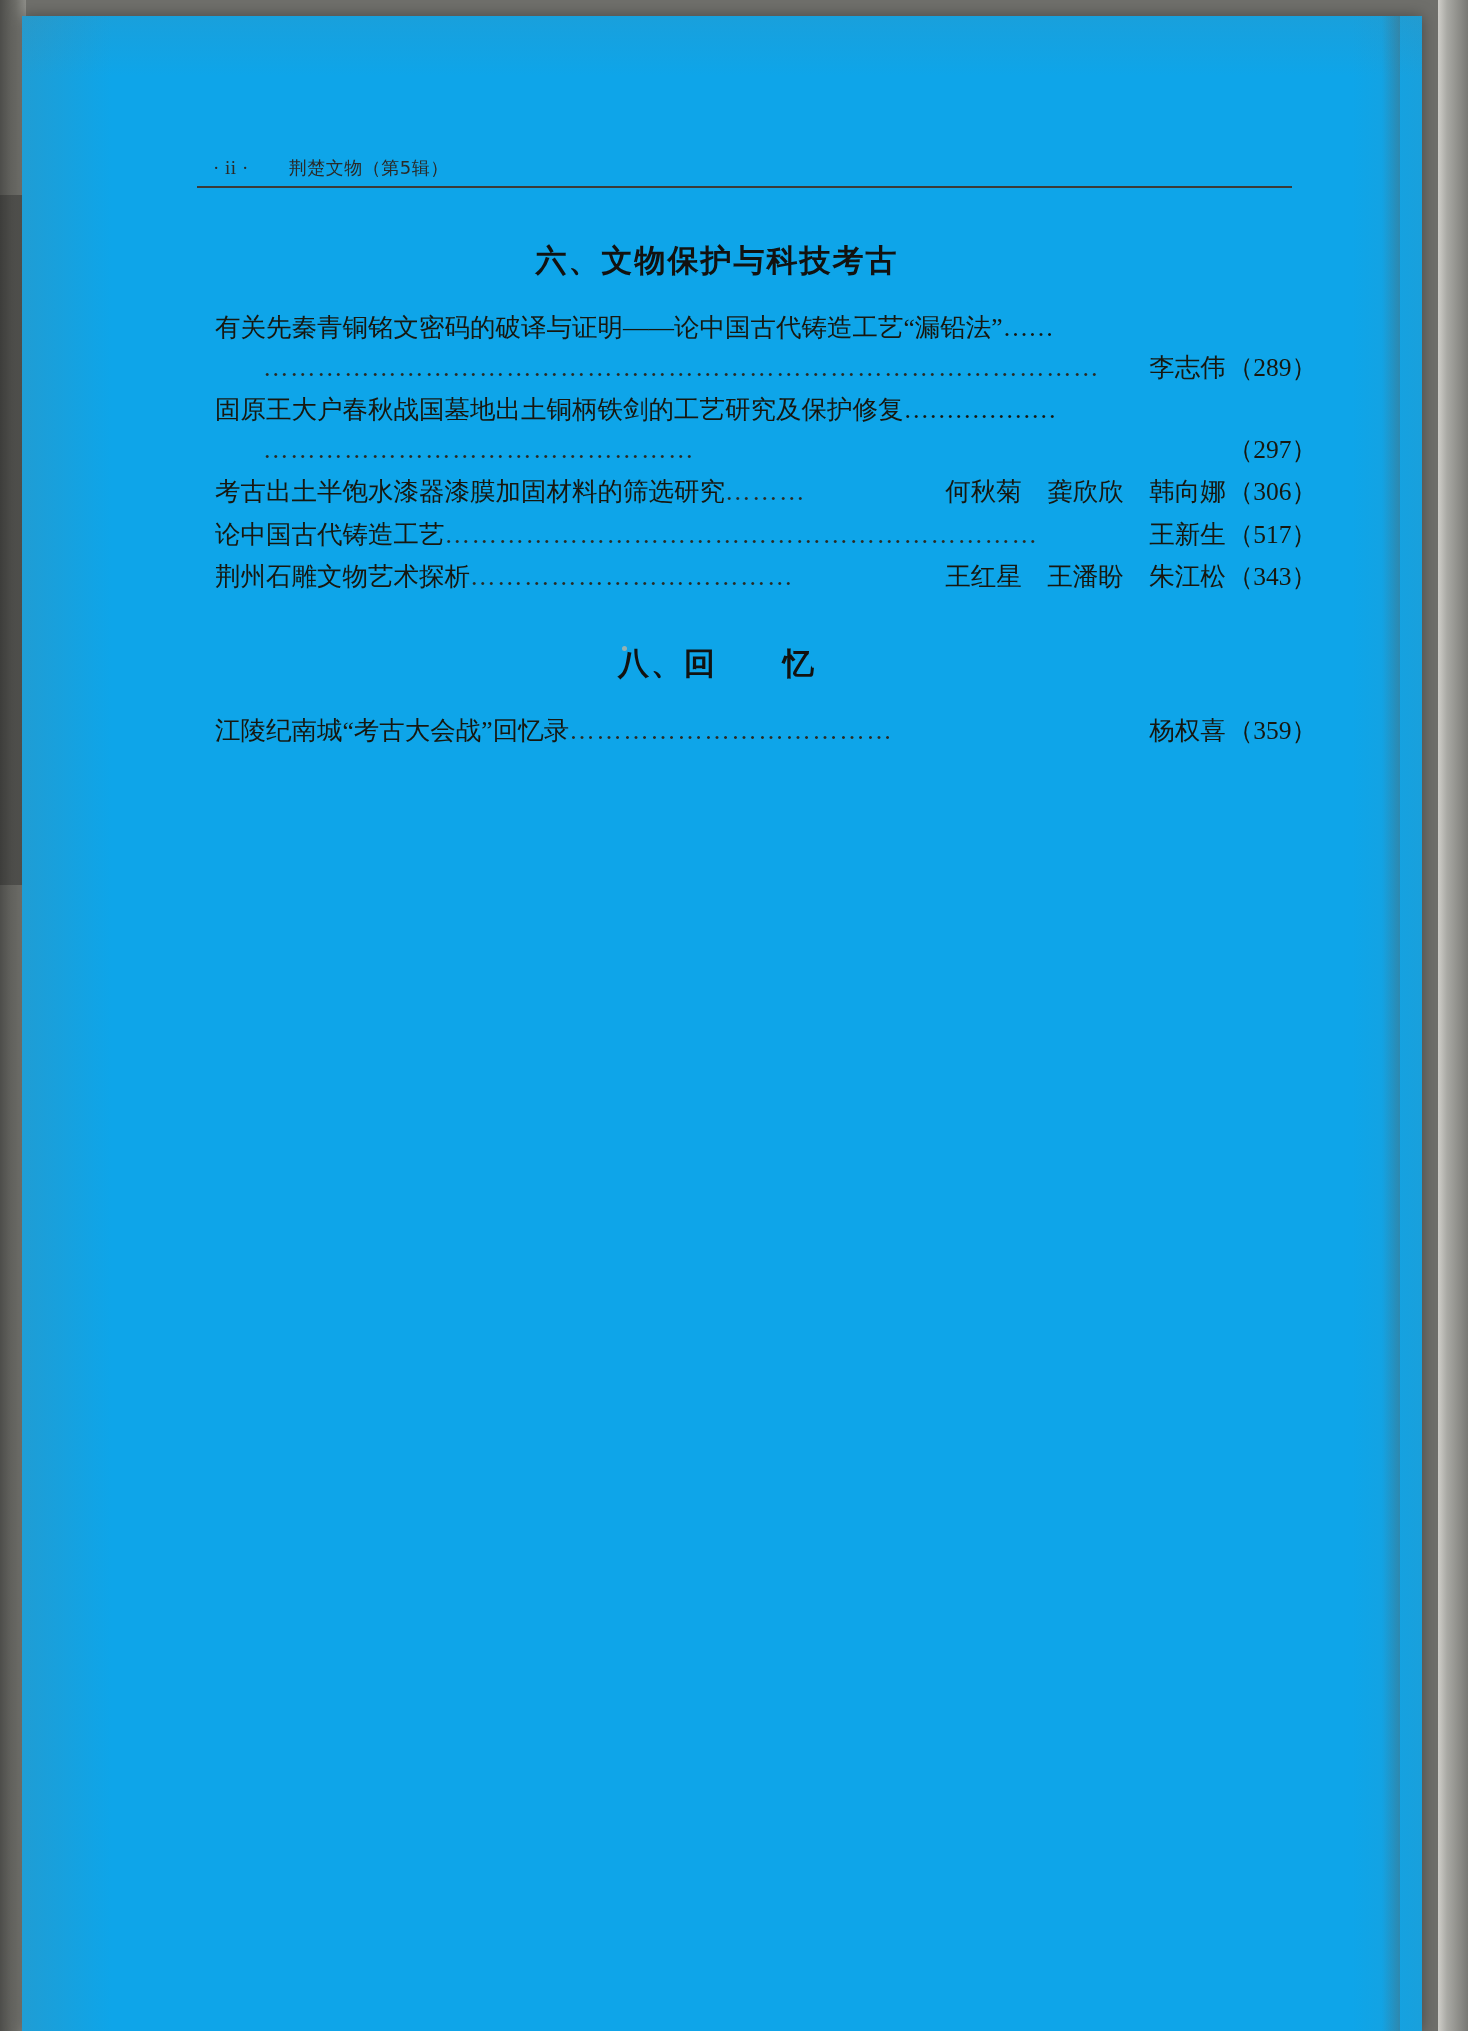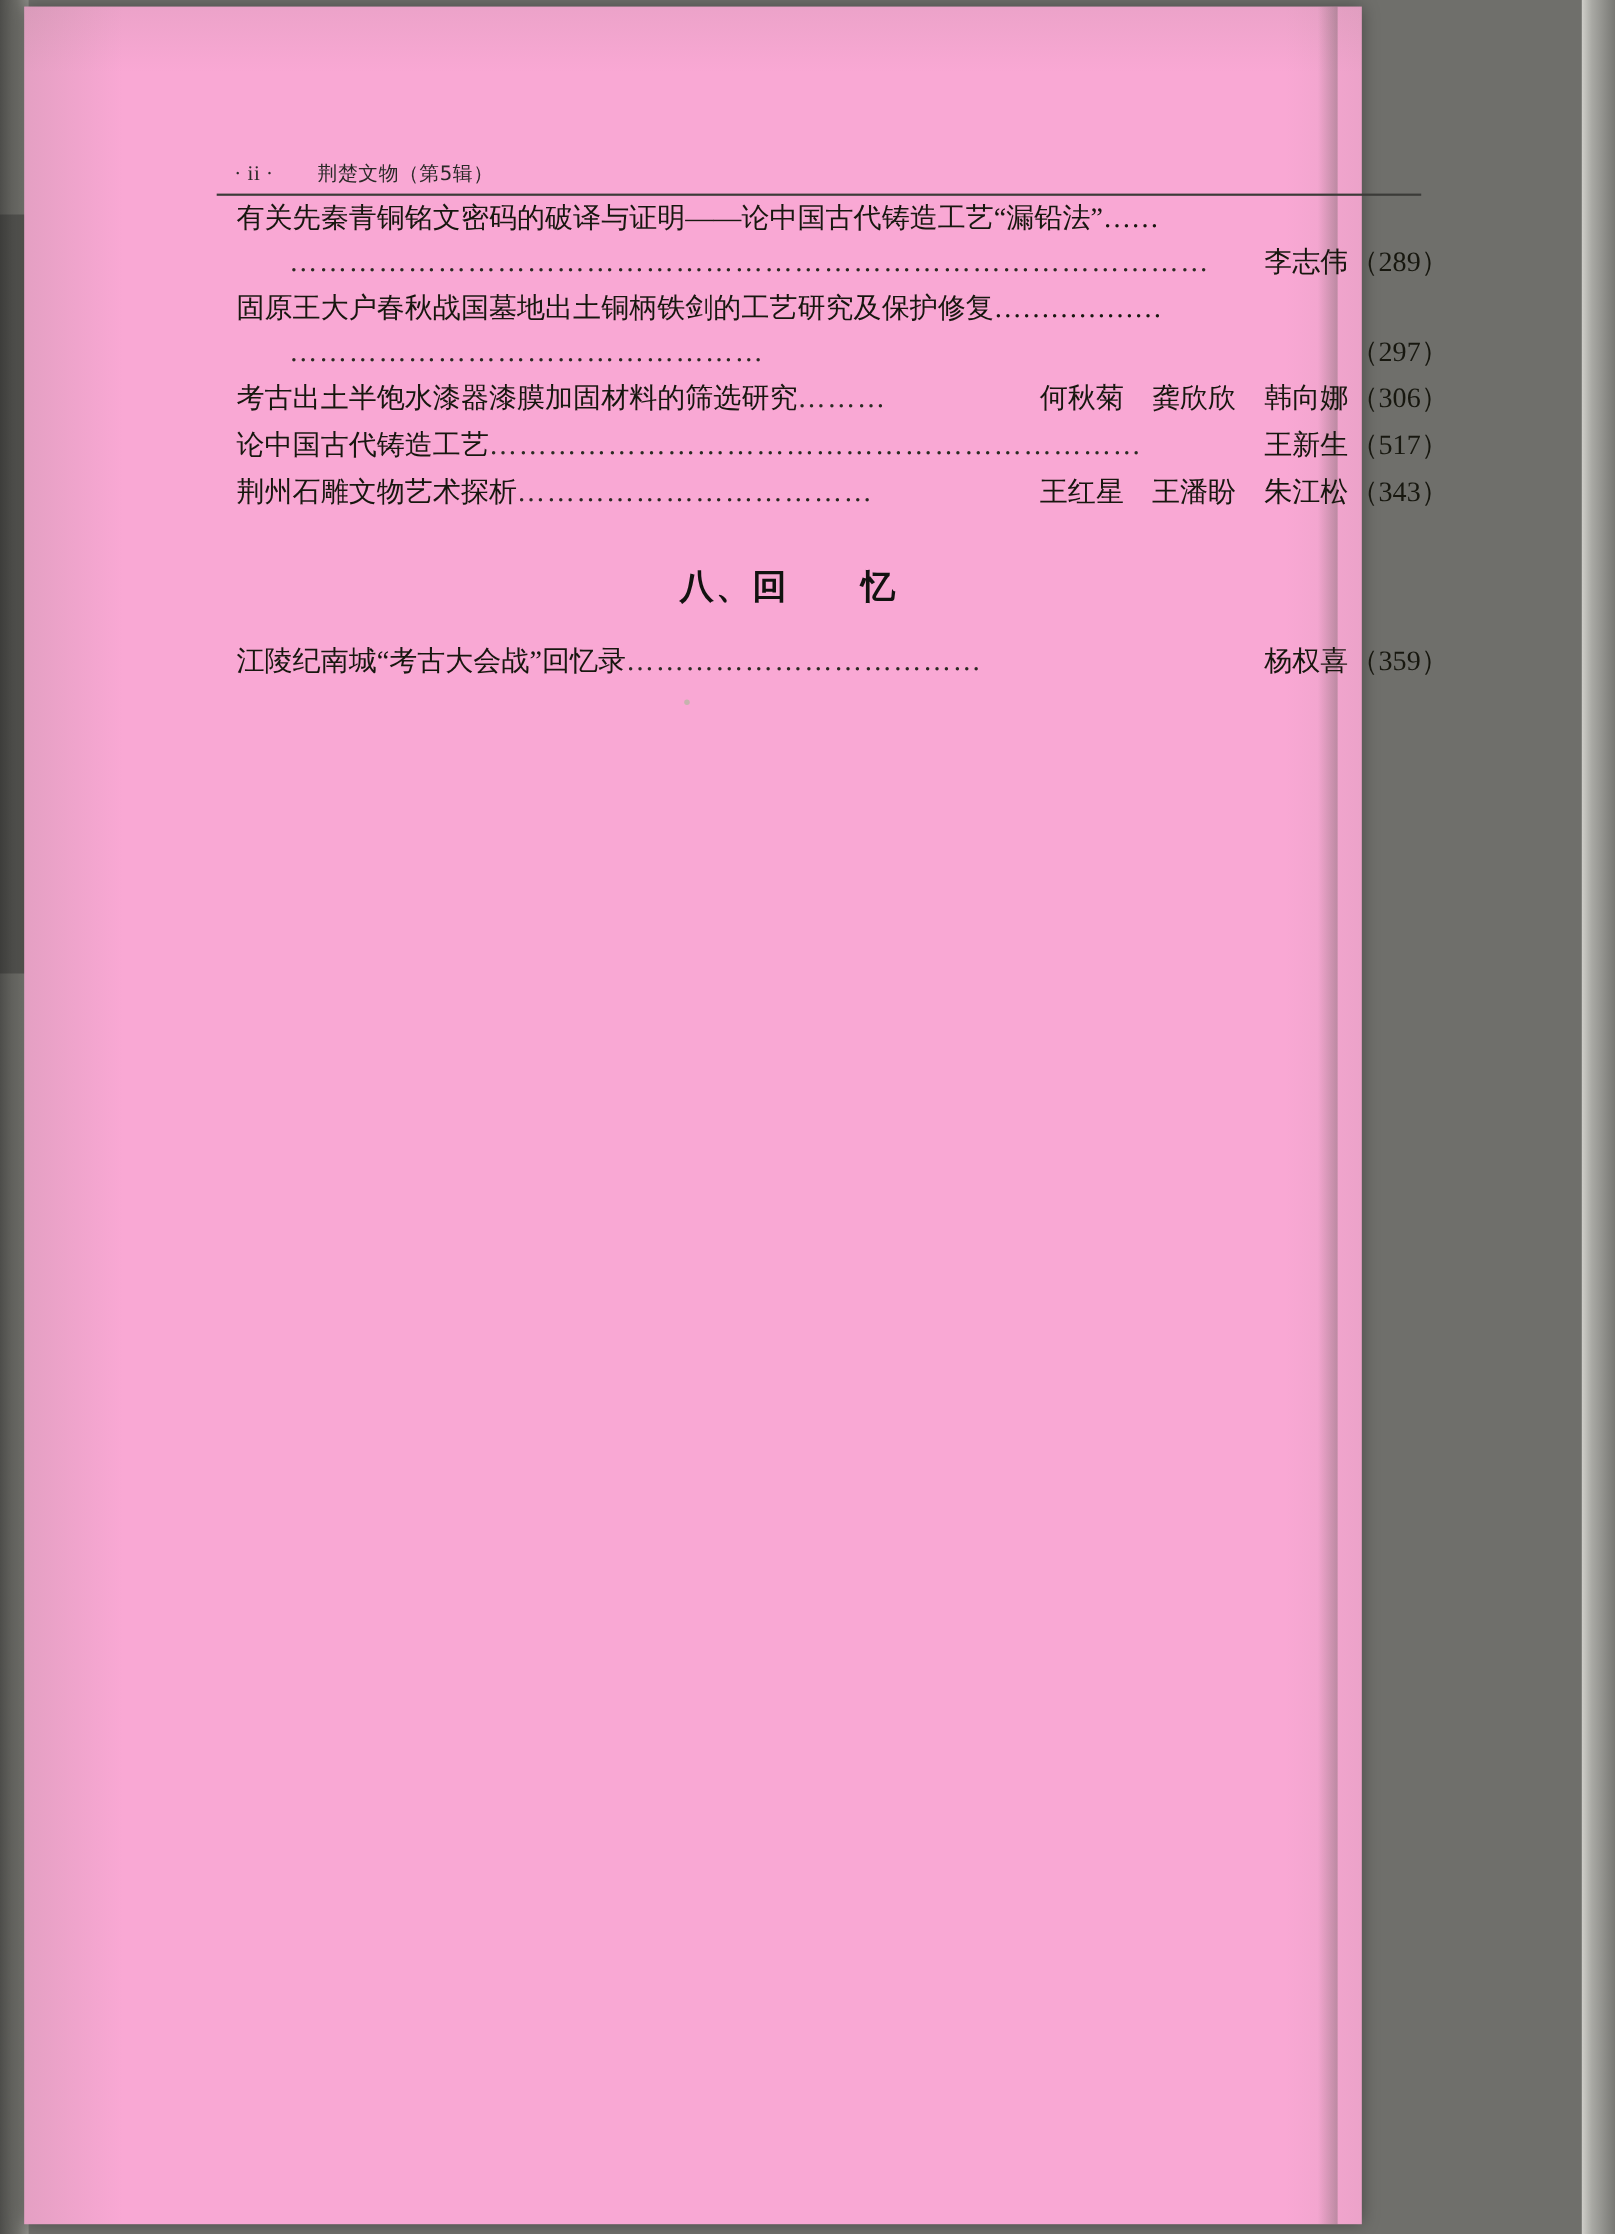--- a/index.html
+++ b/index.html
@@ -18,24 +18,24 @@
   .scan {
     position: absolute;
     left: 0; top: 0;
     width: 1468px;
     height: 2031px;
     background: #6f6f6b;
   }
   .page {
     position: absolute;
     left: 22px;
-    top: 6px;
-    width: 1216px;
+    top: 16px;
+    width: 1400px;
     height: 2016px;
-    background: #f9a8d4;
+    background: #0ea5e9;
     box-shadow: 0 0 14px rgba(0,0,0,0.35);
   }
   
   .page-tone {
     position: absolute;
     inset: 0;
     background:
       linear-gradient(to right, rgba(120,115,105,0.16) 0px, rgba(255,255,255,0) 90px),
       linear-gradient(to left, rgba(120,115,105,0.10) 0px, rgba(255,255,255,0) 70px),
       linear-gradient(to bottom, rgba(120,115,105,0.10) 0px, rgba(255,255,255,0) 60px);
@@ -181,20 +181,21 @@
     <div class="speck" style="left:600px; top:630px;"></div>
 
     <div class="content">
 
       <div class="running-head">
         <span class="folio">· ii ·</span>
         <span class="head-title">荆楚文物（第5辑）</span>
       </div>
       <div class="rule"></div>
 
+      <h2 class="section first">六、文物保护与科技考古</h2>
 
       <div class="toc-entry">
         <div class="toc-line">
           <span class="title-text">有关先秦青铜铭文密码的破译与证明——论中国古代铸造工艺“漏铅法”……</span>
         </div>
         <div class="cont">
           <span class="leader fill">…………………………………………………………………………………</span>
           <span class="authors">李志伟</span>
           <span class="pageno">（289）</span>
         </div>

